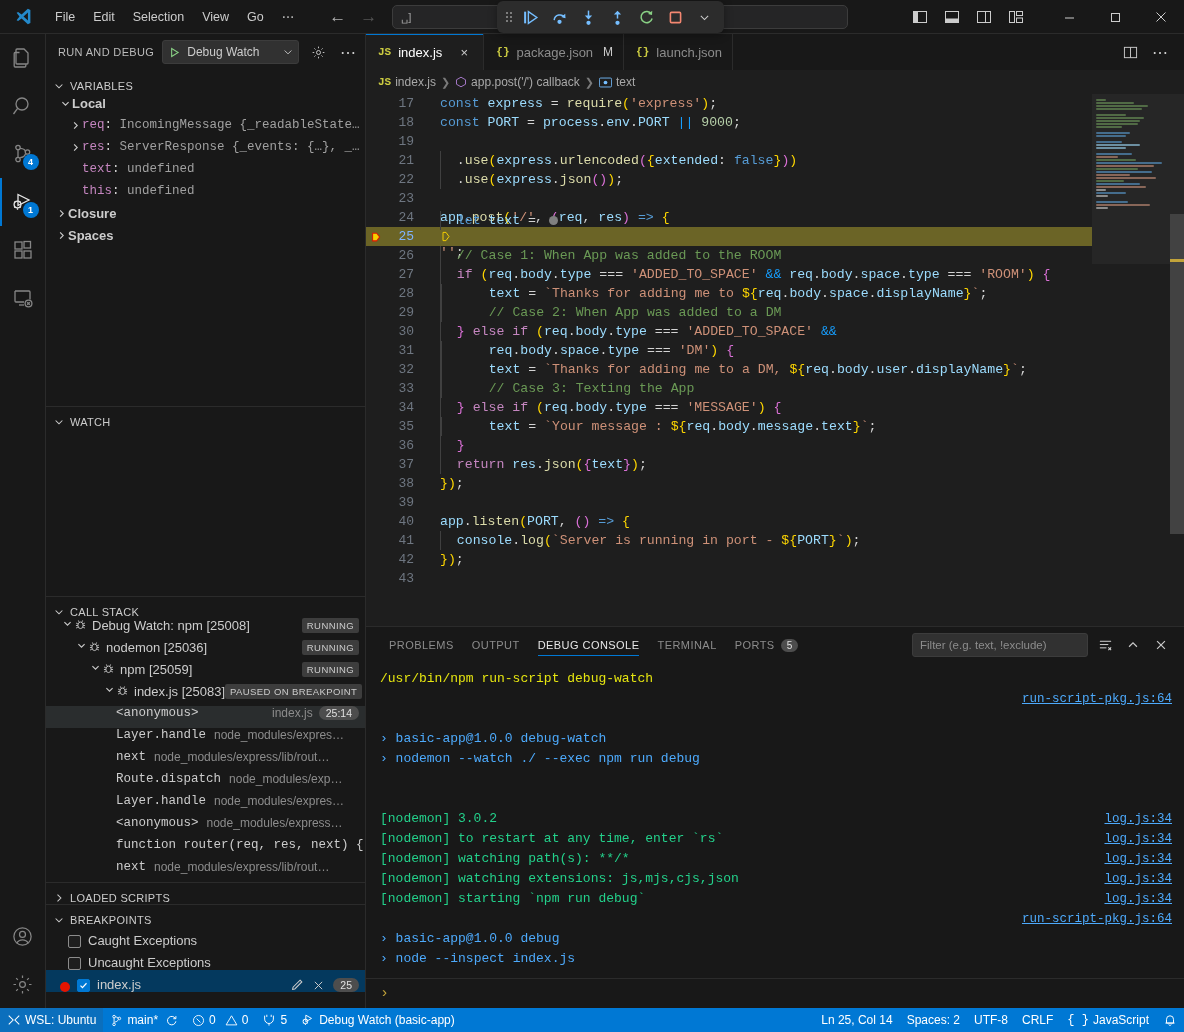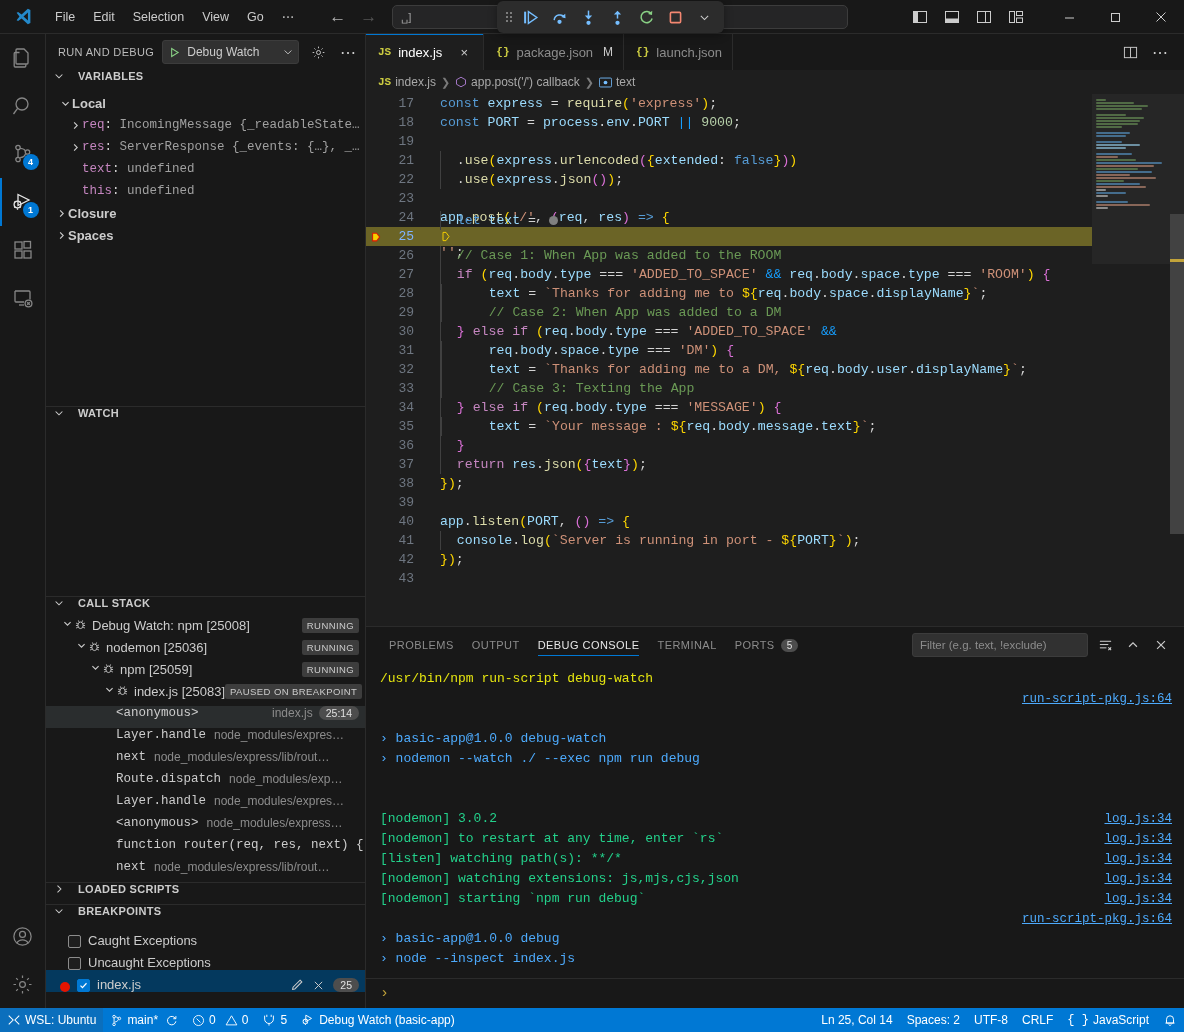--- a/index.html
+++ b/index.html
@@ -82,22 +82,22 @@
   .sb-title-text { font-size: 11px; letter-spacing: .35px; color: #bbbbbb; white-space: nowrap; }
   .launch-picker {
     display: flex; align-items: center; background: #313131; border: 1px solid #3c3c3c;
     border-radius: 3px; height: 24px; padding: 0 4px 0 5px; gap: 6px; flex: 1; max-width: 144px;
   }
   .launch-name { font-size: 12px; color: #cccccc; flex: 1; white-space: nowrap; overflow: hidden; }
   .sb-ico { width: 22px; height: 22px; display: flex; align-items: center; justify-content: center; color: #cccccc; border-radius: 3px; }
 
   .section { display: flex; flex-direction: column; min-height: 0; }
   .section-header {
-    height: 22px; display: flex; align-items: flex-start; gap: 12px; padding-left: 6px;
-    font-size: 11px; font-weight: bold; letter-spacing: .3px; color: #cccccc; flex: 0 0 22px;
+    height: 22px; display: flex; align-items: flex-end; gap: 4px; padding-left: 6px;
+    font-size: 11px; font-weight: normal; letter-spacing: .3px; color: #cccccc; flex: 0 0 22px;
     border-top: 1px solid #2b2b2b;
   }
   .chev { width: 14px; display: inline-flex; align-items: center; justify-content: center; color: #cccccc; }
   .tree { overflow: hidden; font-size: 13px; }
   .trow {
     height: 22px; display: flex; align-items: center; white-space: nowrap; padding-right: 4px;
     font-family: "Liberation Mono", monospace; font-size: 12.5px;
   }
   .tw { width: 14px; flex: 0 0 14px; display: flex; align-items: center; justify-content: center; color: #cccccc; font-size: 10px; }
   .vname { color: #c586c0; }
@@ -878,21 +878,21 @@
         <div class="console" id="console-container">
             <div class="cons-line"><span class="c-yellow">/usr/bin/npm run-script debug-watch</span></div>
             <div class="cons-line"><span class="c-white">&nbsp;</span><span class="cons-src">run-script-pkg.js:64</span></div>
             <div class="cons-line"><span class="c-white">&nbsp;</span></div>
             <div class="cons-line"><span class="c-blue"><span class="c-arrow">›</span> basic-app@1.0.0 debug-watch</span></div>
             <div class="cons-line"><span class="c-blue"><span class="c-arrow">›</span> nodemon --watch ./ --exec npm run debug</span></div>
             <div class="cons-line"><span class="c-white">&nbsp;</span></div>
             <div class="cons-line"><span class="c-white">&nbsp;</span></div>
             <div class="cons-line"><span class="c-green">[nodemon] 3.0.2</span><span class="cons-src">log.js:34</span></div>
             <div class="cons-line"><span class="c-green">[nodemon] to restart at any time, enter `rs`</span><span class="cons-src">log.js:34</span></div>
-            <div class="cons-line"><span class="c-green">[listen] watching path(s): **/*</span><span class="cons-src">log.js:34</span></div>
+            <div class="cons-line"><span class="c-green">[nodemon] watching path(s): **/*</span><span class="cons-src">log.js:34</span></div>
             <div class="cons-line"><span class="c-green">[nodemon] watching extensions: js,mjs,cjs,json</span><span class="cons-src">log.js:34</span></div>
             <div class="cons-line"><span class="c-green">[nodemon] starting `npm run debug`</span><span class="cons-src">log.js:34</span></div>
             <div class="cons-line"><span class="c-white">&nbsp;</span><span class="cons-src">run-script-pkg.js:64</span></div>
             <div class="cons-line"><span class="c-blue"><span class="c-arrow">›</span> basic-app@1.0.0 debug</span></div>
             <div class="cons-line"><span class="c-blue"><span class="c-arrow">›</span> node --inspect index.js</span></div>
             <div class="cons-line"><span class="c-white">&nbsp;</span></div>
           </div>
         <div class="repl-input">
           <span style="color:#c2a33a;font-size:15px;font-family:'Liberation Mono',monospace">›</span>
         </div>

